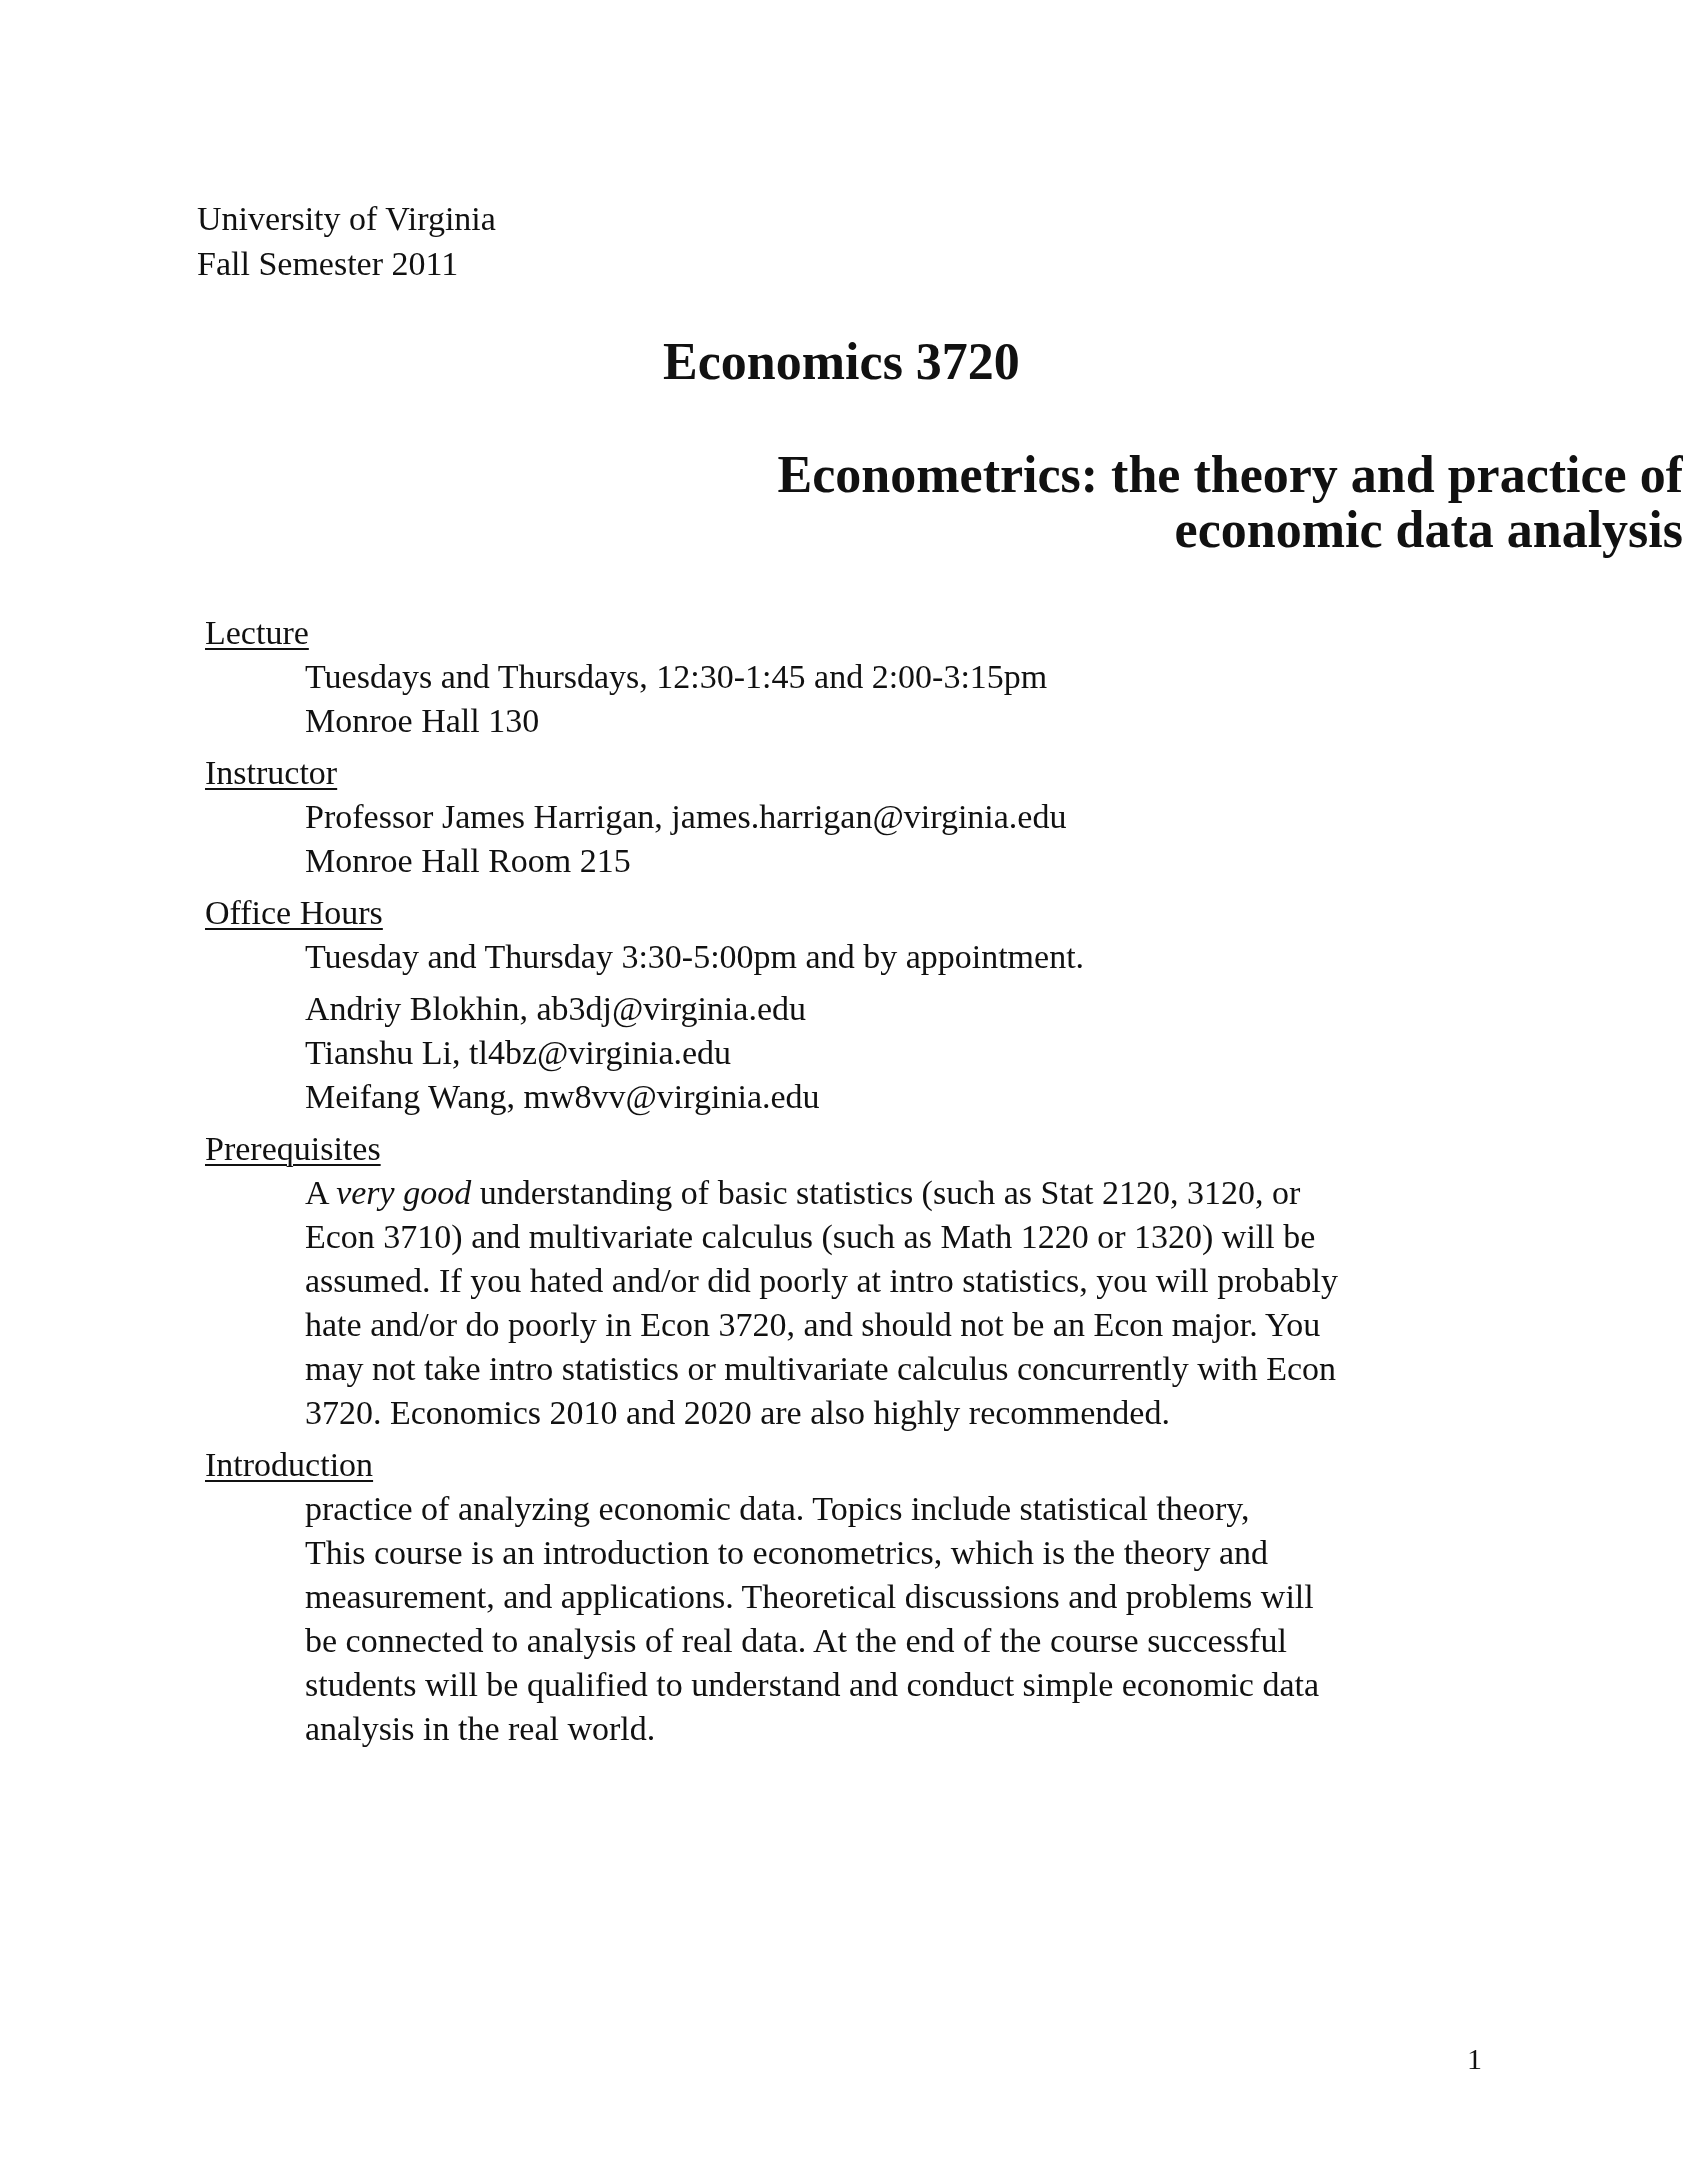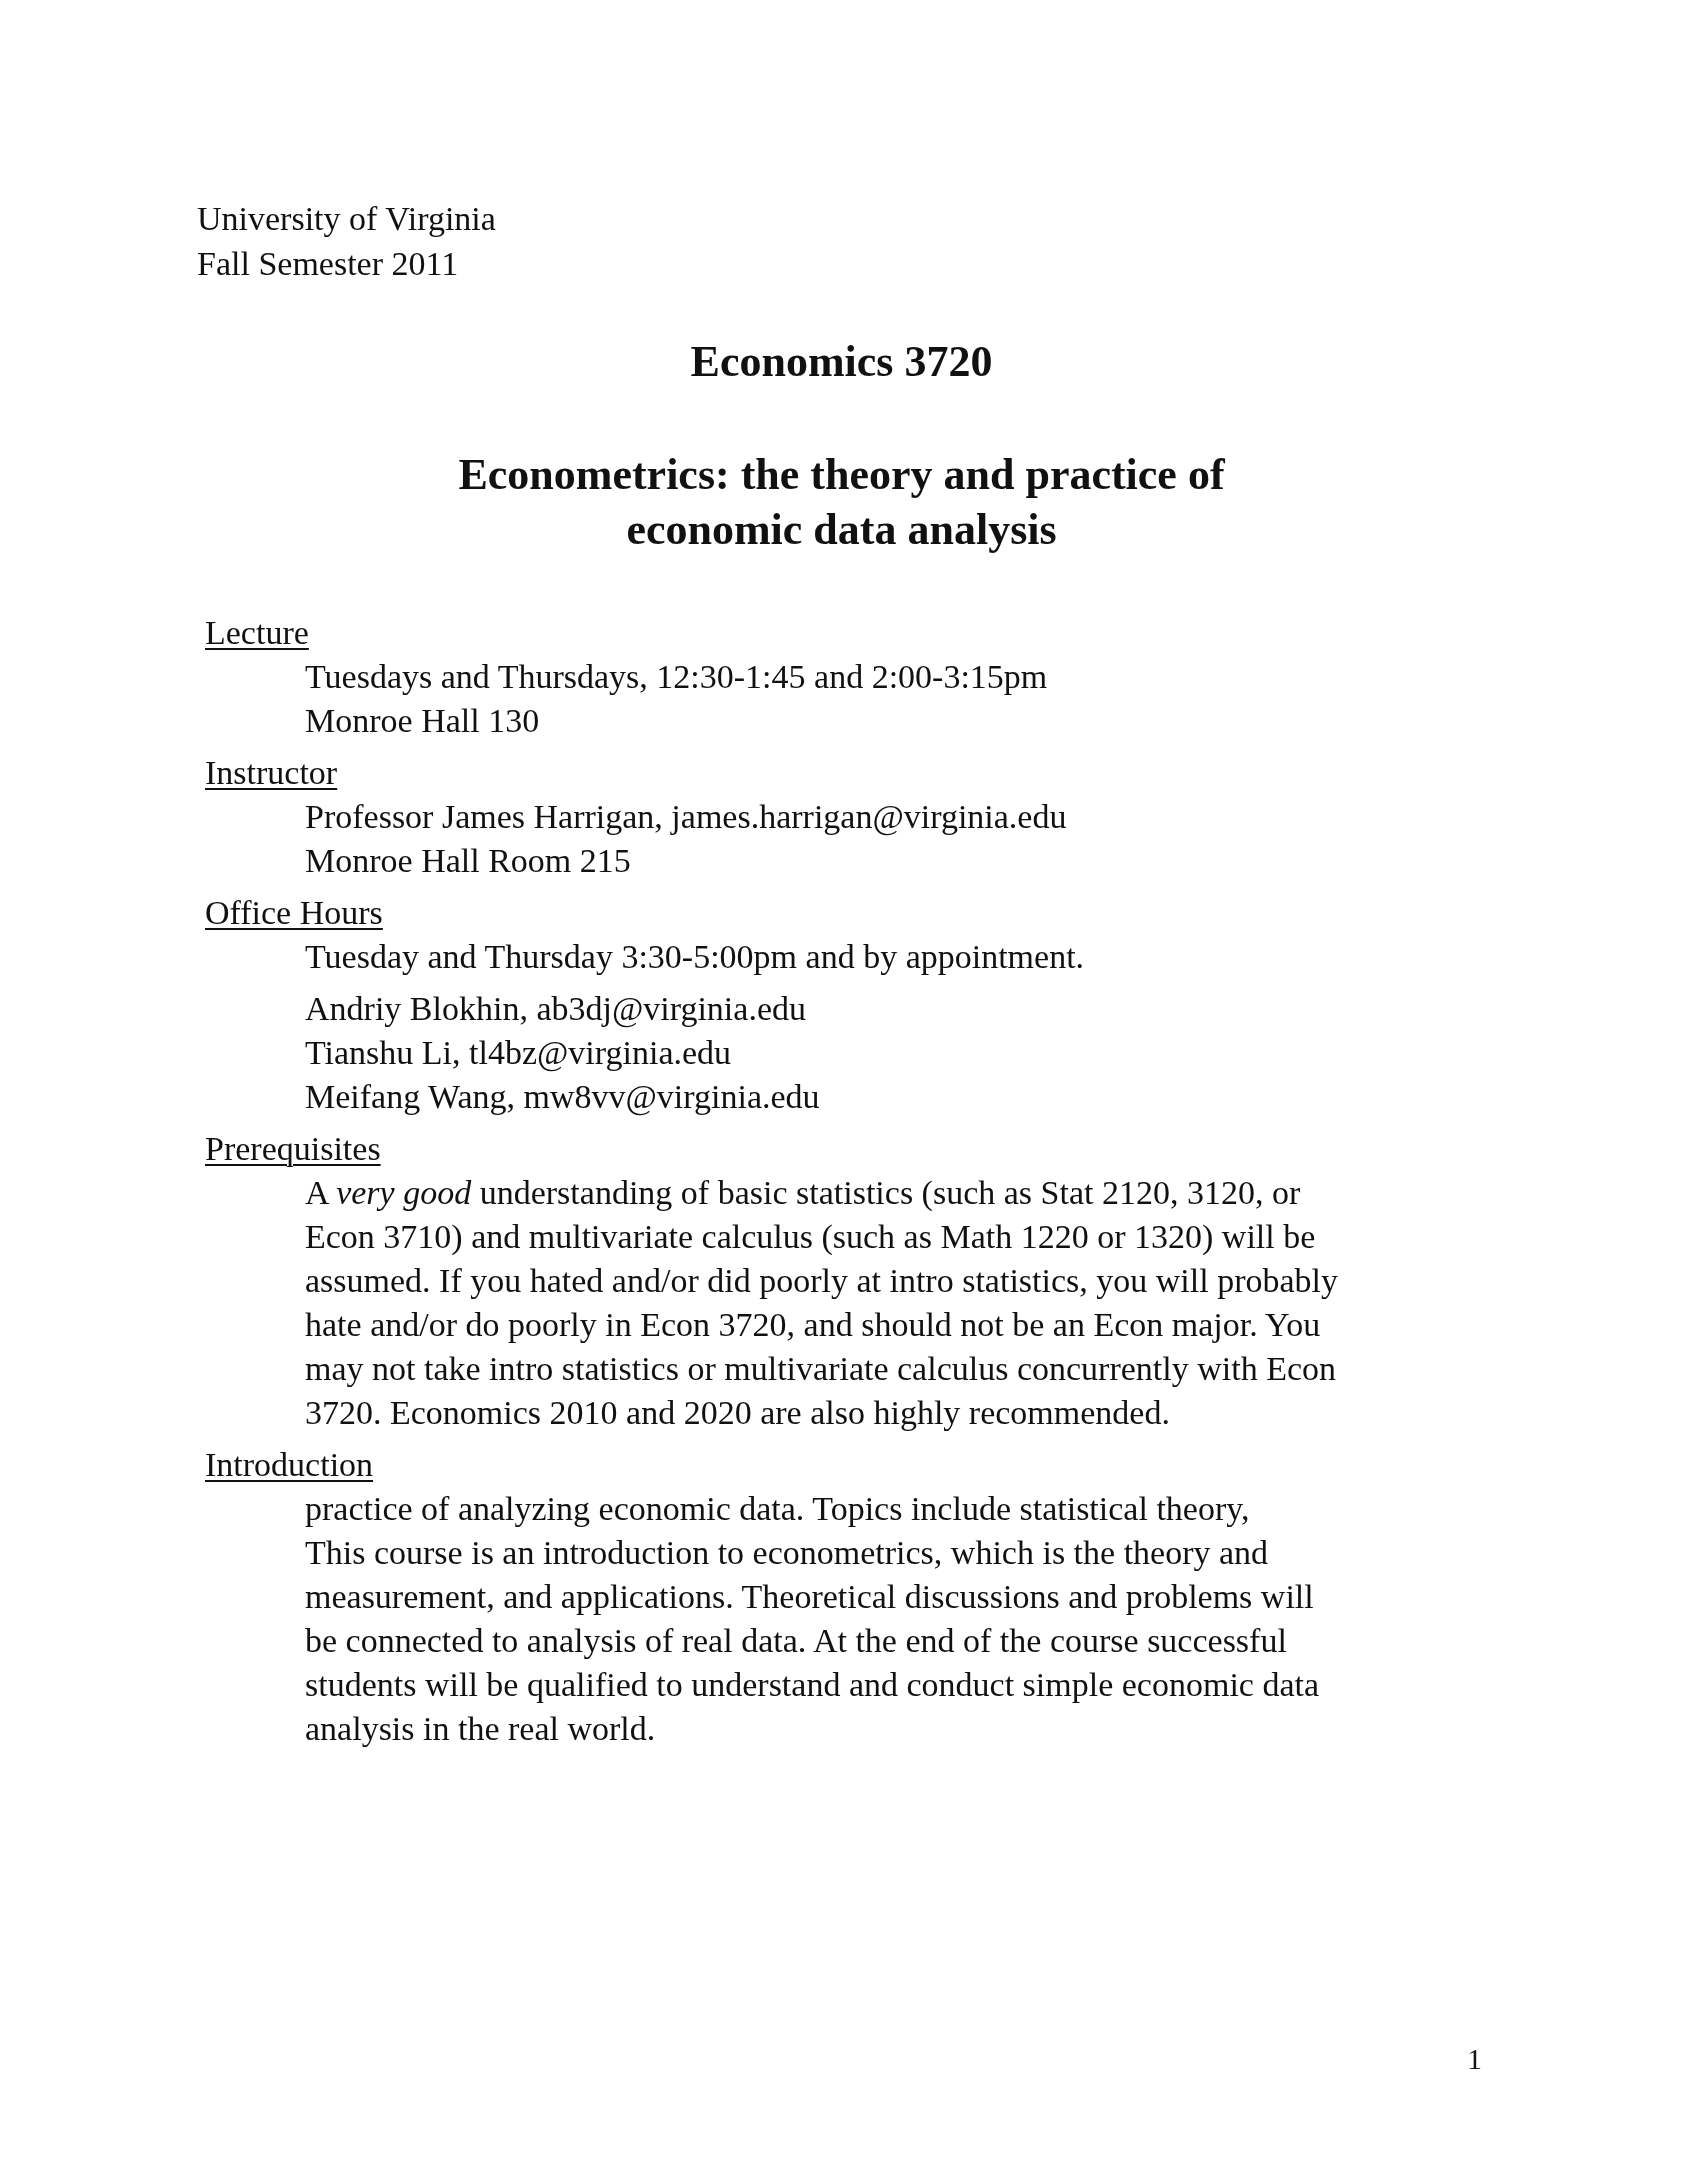--- a/index.html
+++ b/index.html
@@ -27,26 +27,26 @@
       top: 196px;
       font-size: 34px;
       line-height: 45px;
     }
     .header-line { display: block; white-space: nowrap; }
     .title {
       position: absolute;
       left: 0; right: 0;
       text-align: center;
       font-weight: bold;
-      font-size: 44px;
+      font-size: 52px;
       line-height: 55px;
       margin: 0;
     }
     .course-number { top: 334px; padding-left: 0; }
-    .course-name { top: 447px; }
+    .course-name { top: 447px; text-align: right; }
     .course-name span { display: block; white-space: nowrap; }
     .content {
       position: absolute;
       left: 197px;
       top: 603px;
       width: 1307px;
       font-size: 34px;
       line-height: 44px;
     }
     .section-heading {

